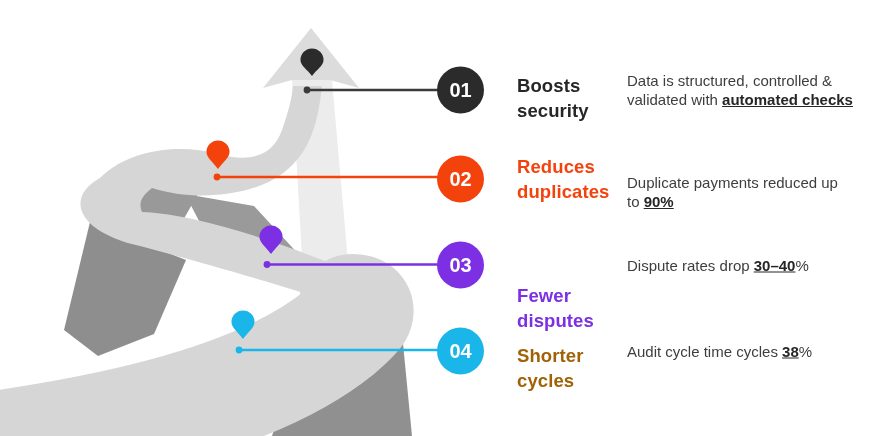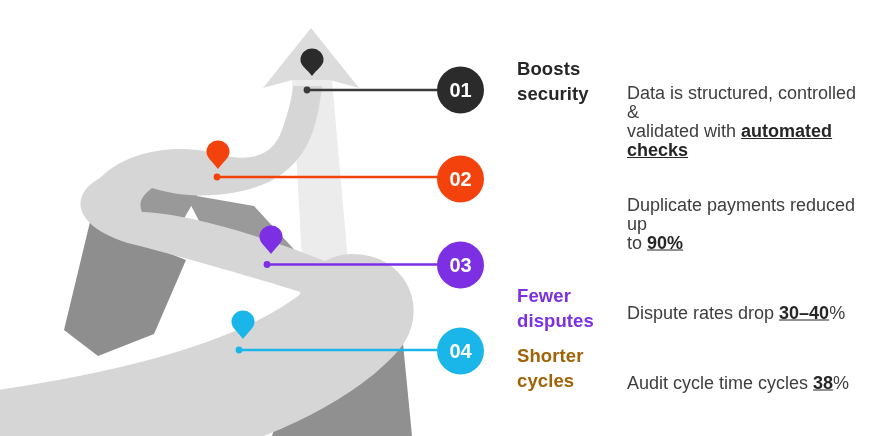--- a/index.html
+++ b/index.html
@@ -6,21 +6,21 @@
   body{width:877px;height:436px;overflow:hidden;font-family:"Liberation Sans",sans-serif;}
   .stage{position:relative;width:877px;height:436px;background:#ffffff;}
   .illu{position:absolute;left:0;top:0;}
   .m-title{
     position:absolute;left:517px;width:116px;transform:translateY(-50%);
     font-weight:bold;font-size:18.5px;line-height:25px;letter-spacing:.1px;
     white-space:pre-line;
   }
   .m-desc{
     position:absolute;left:627px;width:242px;transform:translateY(-50%);
-    font-size:18px;line-height:19px;color:#3e3e3e;white-space:pre-line;margin-top:32px;
+    font-size:15px;line-height:19px;color:#3e3e3e;white-space:pre-line;
   }
   .m-desc b{color:#262626;text-decoration:underline;}
   .badge-num{
     font-family:"Liberation Sans",sans-serif;font-weight:bold;font-size:20px;
   }
 </style>
 </head>
 <body>
 
 <div class="stage">
@@ -72,29 +72,31 @@
     <circle cx="460.5" cy="179" r="23.5" fill="#f4420c"></circle>
     <text class="badge-num" x="460.5" y="186" text-anchor="middle" fill="#ffffff">02</text>
 
     <circle cx="460.5" cy="265" r="23.5" fill="#7c2fe3"></circle>
     <text class="badge-num" x="460.5" y="272" text-anchor="middle" fill="#ffffff">03</text>
 
     <circle cx="460.5" cy="351" r="23.5" fill="#1ab6e9"></circle>
     <text class="badge-num" x="460.5" y="358" text-anchor="middle" fill="#ffffff">04</text>
   </svg>
 
-  <div class="m-title" style="top: 81px; color: rgb(38, 38, 38);">Boosts
+  <div class="m-title" style="top: 98px; color: rgb(38, 38, 38);">Boosts
 security</div>
   <div class="m-desc" style="top:90px"><span>Data is structured, controlled &amp;
 validated with </span><b>automated checks</b><span></span></div>
 
+  <div class="m-title" style="top: 179px; color: rgb(244, 66, 12);">Reduces
+duplicates</div>
   <div class="m-desc" style="top:192px"><span>Duplicate payments reduced up
 to </span><b>90%</b><span></span></div>
 
   <div class="m-title" style="top: 265px; color: rgb(124, 47, 227); margin-top: 43px;">Fewer
 disputes</div>
-  <div class="m-desc" style="top:281px"><span>Dispute rates drop </span><b>30–40</b><span>%</span></div>
+  <div class="m-desc" style="top:265px"><span>Dispute rates drop </span><b>30–40</b><span>%</span></div>
 
   <div class="m-title" style="top: 368px; color: #a16207;">Shorter
 cycles</div>
   <div class="m-desc" style="top:351px"><span>Audit cycle time cycles </span><b>38</b><span>%</span></div>
 
 </div>
 
 </body></html>

